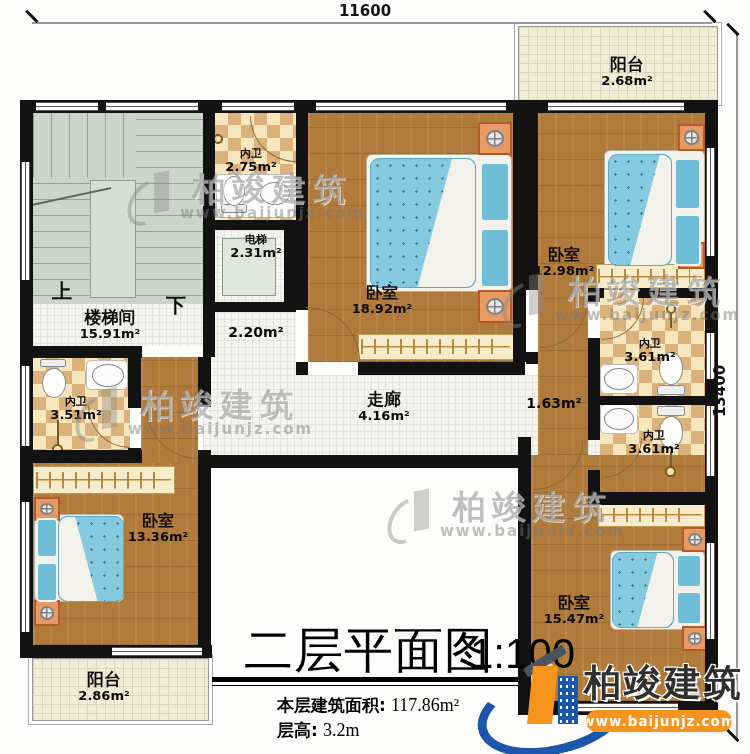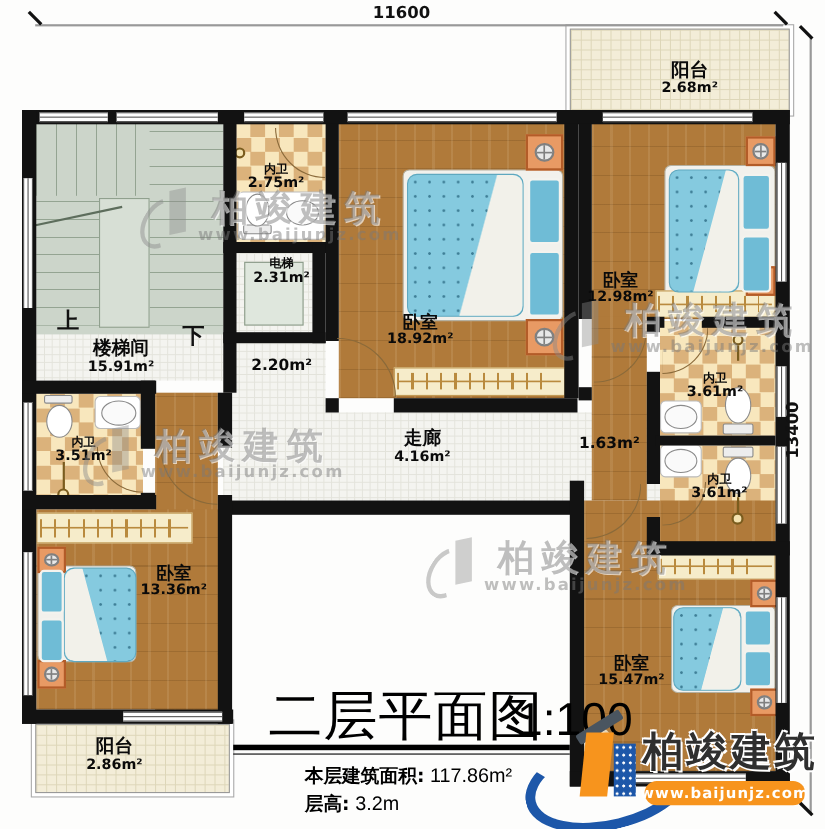--- a/index.html
+++ b/index.html
@@ -81,21 +81,21 @@
   .wm-text{display:flex;flex-direction:column;align-items:center;line-height:1.05;}
   .wm-brand{font-size:33px;font-weight:900;color:rgba(122,122,122,.48);letter-spacing:7px;
      text-shadow:1px 1px 0 rgba(255,255,255,.65);white-space:nowrap;}
   .wm-url{font-size:15px;font-weight:700;color:rgba(122,122,122,.48);letter-spacing:2px;white-space:nowrap;}
   
   .title-main{position:absolute;z-index:30;font-size:49px;font-weight:400;color:#000;letter-spacing:1px;white-space:nowrap;margin-left:32px;}
   .title-scale{position:absolute;z-index:30;font-size:42px;font-weight:400;color:#000;font-family:"Liberation Sans",sans-serif;}
   .title-bar{position:absolute;z-index:30;background:#000;}
   .title-sub{position:absolute;z-index:30;color:#000;white-space:nowrap;}
   .tlabel{font-size:17px;font-weight:700;}
-  .tvalue{font-size:18px;font-weight:400;font-family:Liberation Sans, sans-serif;}
+  .tvalue{font-size:18px;font-weight:400;font-family:Liberation Serif, serif;}
   
   .logo{position:absolute;left:472px;top:652px;width:262px;height:100px;z-index:30;}
   .logo-swoosh{position:absolute;left:4px;top:18px;width:138px;height:66px;border:9px solid transparent;
      border-left-color:#1d57a9;border-bottom-color:#1d57a9;border-radius:50%;transform:rotate(-14deg);}
   .logo-b1{position:absolute;left:58px;top:14px;width:25px;height:58px;background:#f7941d;transform:skewX(-6deg);}
   .logo-b2{position:absolute;left:86px;top:24px;width:20px;height:48px;background:#1d57a9;
      background-image:radial-gradient(#fff 1px,transparent 1.4px);background-size:6px 7px;}
   .logo-roof{position:absolute;left:50px;top:4px;width:46px;height:10px;background:#4a5560;transform:rotate(-32deg);border-radius:2px;}
   .logo-text{position:absolute;left:112px;top:6px;font-size:37px;font-weight:900;color:#2f2f2f;letter-spacing:3px;
      text-shadow:2px 2px 0 #fff,-1px -1px 0 #fff,1px -1px 0 #fff,-1px 1px 0 #fff;white-space:nowrap;}

